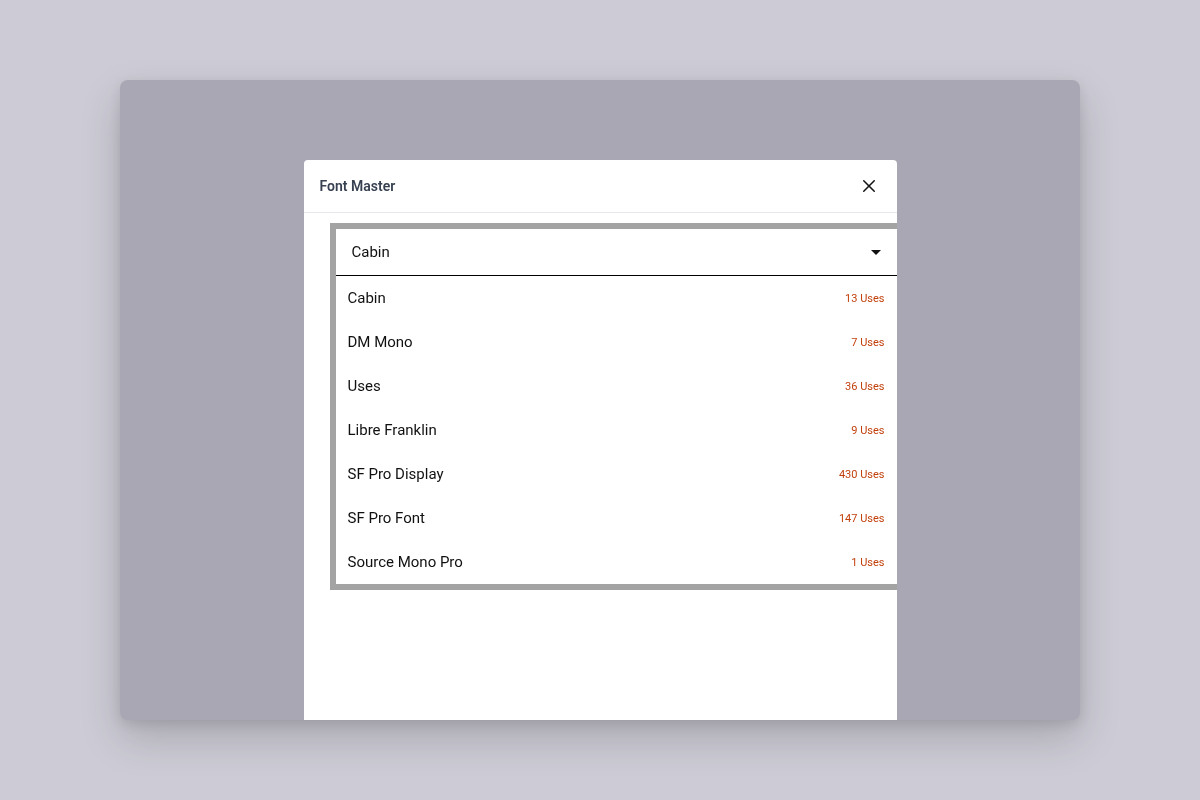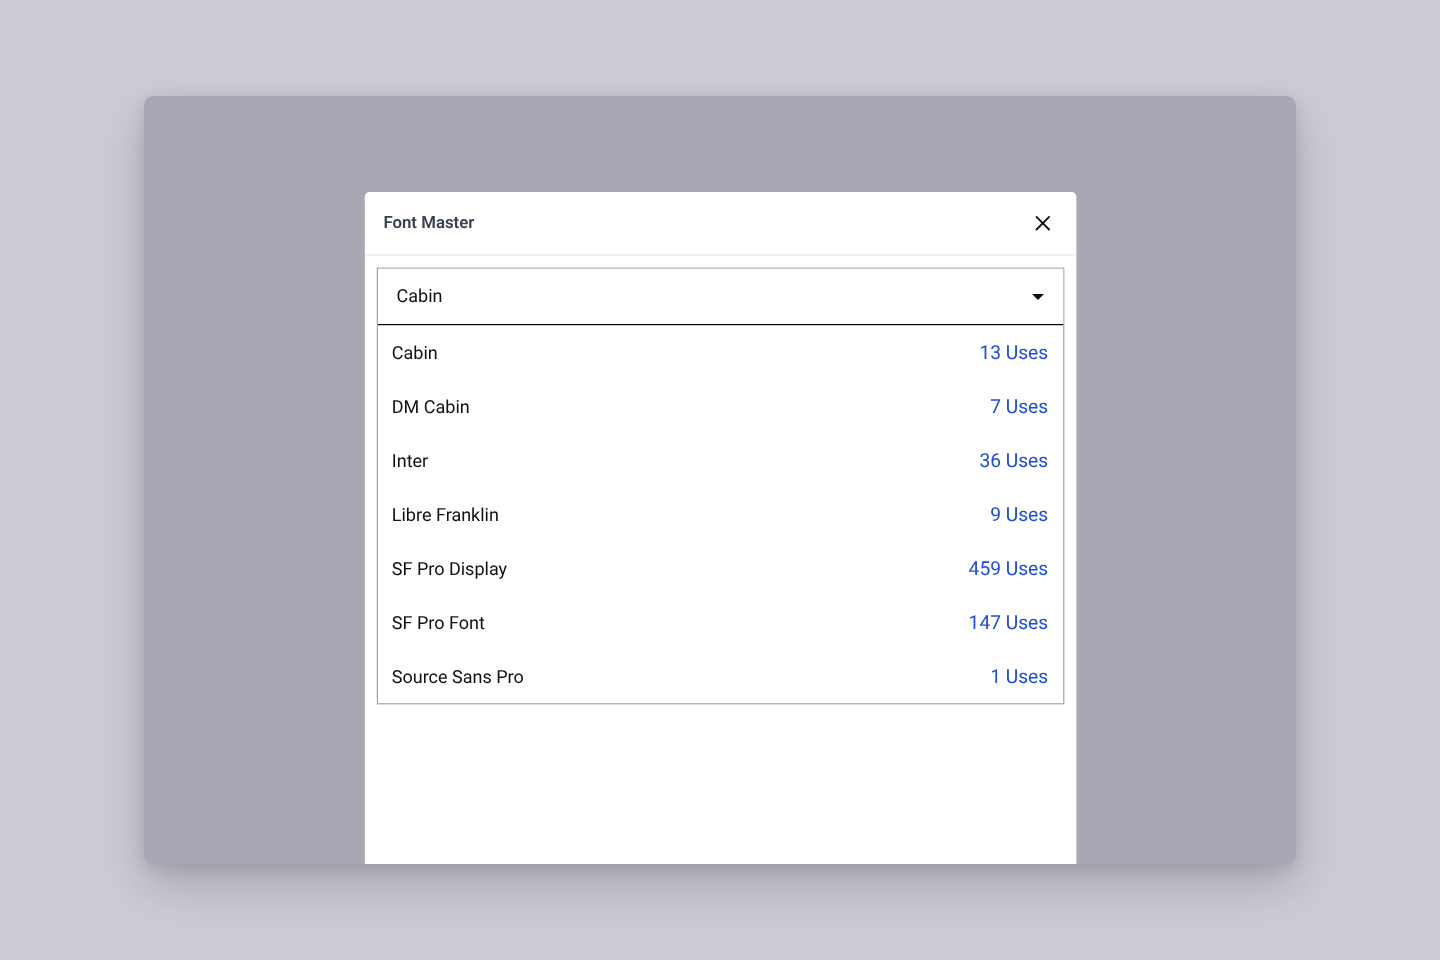--- a/index.html
+++ b/index.html
@@ -64,22 +64,23 @@
       width: 18px;
       height: 18px;
     }
     .modal-body {
       padding: 10px 10px 0 10px;
       flex: 1;
       display: flex;
       flex-direction: column;
     }
     .select-wrap {
-      border: 1px solid #a3a3a3;
+      border: 6px solid #a3a3a3;
       width: 100%;
+      margin-left: 16px;
     }
     .select-field {
       display: flex;
       align-items: center;
       justify-content: space-between;
       padding: 14px 16px;
       cursor: pointer;
       background: #fff;
     }
     .select-value {
@@ -101,22 +102,22 @@
       align-items: center;
       justify-content: space-between;
       padding: 13px 12px;
       cursor: pointer;
       font-size: 15px;
     }
     .option-name {
       color: #111;
     }
     .option-uses {
-      color: #1d4ed8;
-      font-size: 16px;
+      color: #c2410c;
+      font-size: 11px;
     }
   </style>
 </head>
 <body>
 
 <div class="backdrop">
   <div class="modal">
     <div class="modal-header">
       <div class="modal-title">Font Master</div>
       <button class="close-btn">
@@ -131,40 +132,40 @@
         <div class="select-field">
           <span class="select-value">Cabin</span>
           <span class="caret"></span>
         </div>
         <div class="dropdown" id="dropdown">
             <div class="option">
               <span class="option-name">Cabin</span>
               <span class="option-uses">13 Uses</span>
             </div>
             <div class="option">
-              <span class="option-name">DM Cabin</span>
+              <span class="option-name">DM Mono</span>
               <span class="option-uses">7 Uses</span>
             </div>
             <div class="option">
-              <span class="option-name">Inter</span>
+              <span class="option-name">Uses</span>
               <span class="option-uses">36 Uses</span>
             </div>
             <div class="option">
               <span class="option-name">Libre Franklin</span>
               <span class="option-uses">9 Uses</span>
             </div>
             <div class="option">
               <span class="option-name">SF Pro Display</span>
-              <span class="option-uses">459 Uses</span>
+              <span class="option-uses">430 Uses</span>
             </div>
             <div class="option">
               <span class="option-name">SF Pro Font</span>
               <span class="option-uses">147 Uses</span>
             </div>
             <div class="option">
-              <span class="option-name">Source Sans Pro</span>
+              <span class="option-name">Source Mono Pro</span>
               <span class="option-uses">1 Uses</span>
             </div>
           </div>
       </div>
     </div>
   </div>
 </div>
 
 </body></html>

